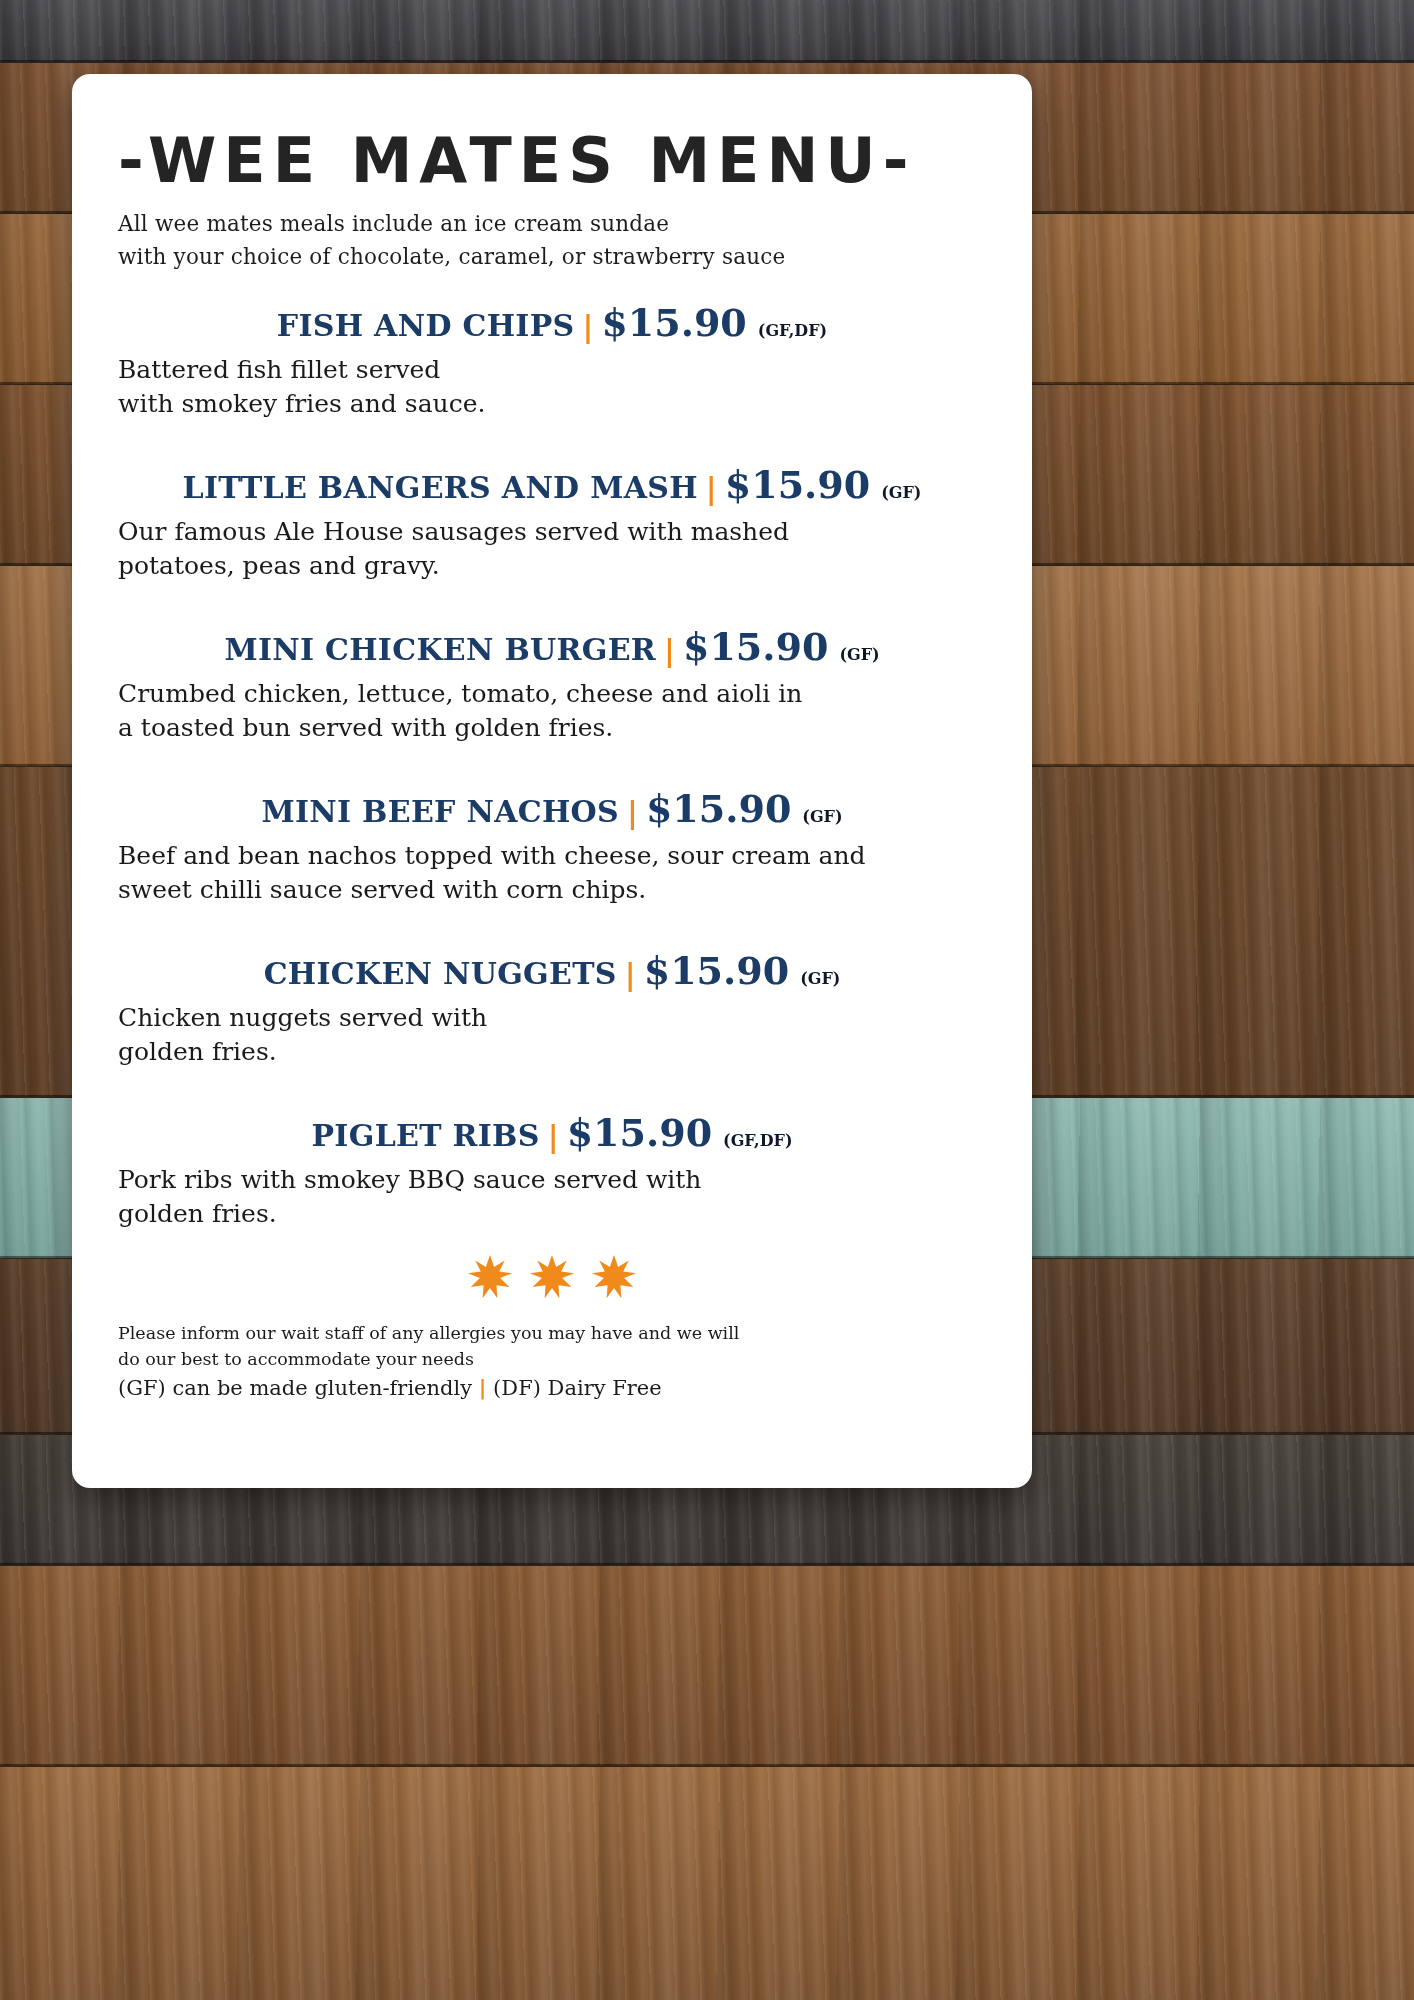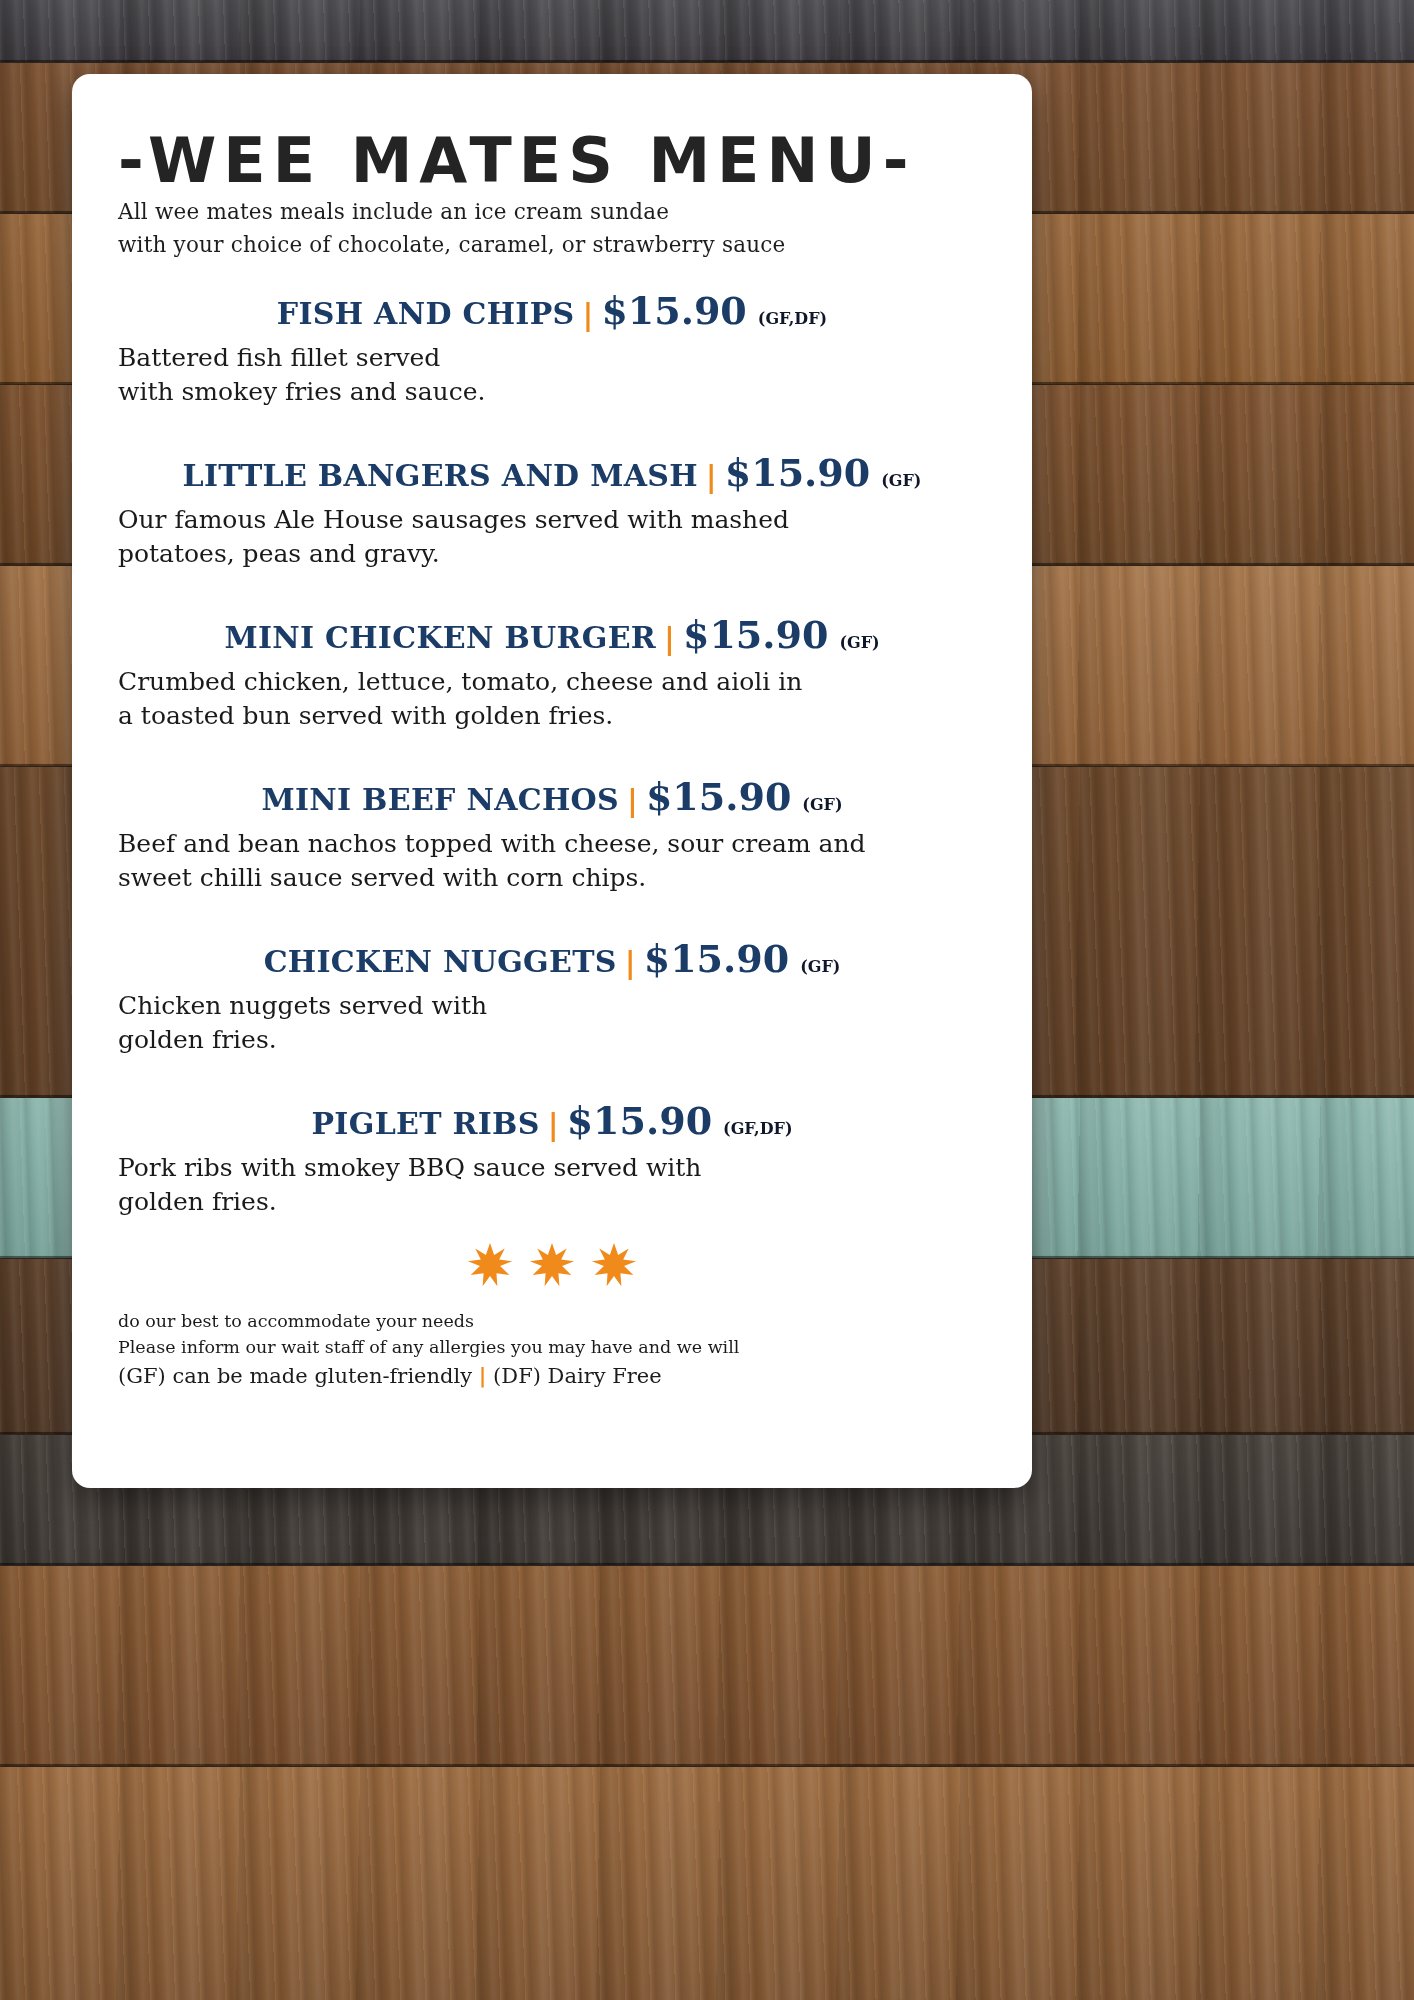--- a/index.html
+++ b/index.html
@@ -88,21 +88,21 @@
     line-height: 1.05;
     margin-top: 10px;
   }
 
   .subtitle {
     font-family: "DejaVu Serif", serif;
     font-size: 21.5px;
     color: #1d1d1d;
     letter-spacing: .2px;
     line-height: 1.55;
-    margin-top: 2px;
+    margin-top: 14px;
   }
 
   #items { margin-top: 26px; }
 
   .item { margin-bottom: 6px; }
   .item-spacer-lg { height: 34px; }
 
   .item-head {
     display: flex;
     justify-content: center;
@@ -301,22 +301,22 @@
       </svg>
     </span>
     <span>
       <svg width="46" height="46" viewBox="0 0 100 100" aria-hidden="true">
         <path fill="#f08a1b" d="M50 2 L59 28 L82 14 L70 38 L98 42 L72 52 L92 72 L64 68 L66 96 L50 74 L34 96 L36 68 L8 72 L28 52 L2 42 L30 38 L18 14 L41 28 Z"></path>
       </svg>
     </span>
   </div>
 
   <div id="footer">
+    <div>Please inform our wait staff of any allergies you may have and we will</div>
     <div>do our best to accommodate your needs</div>
-    <div>Please inform our wait staff of any allergies you may have and we will</div>
     <div class="legend">
       <span>(GF) can be made gluten-friendly</span>
       <span class="bar">|</span>
       <span>(DF) Dairy Free</span>
     </div>
   </div>
 
 </div>
 
 </body></html>

